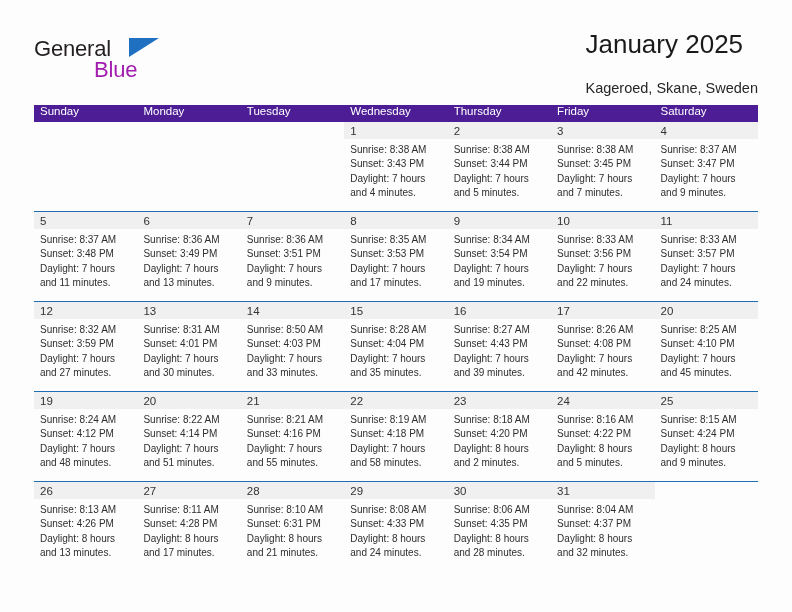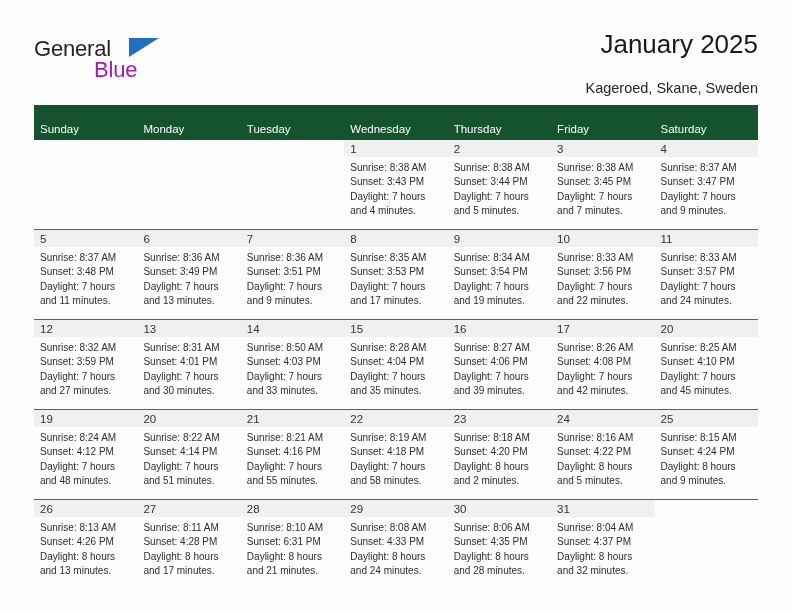--- a/index.html
+++ b/index.html
@@ -63,21 +63,21 @@
     font-size: 22px;
     letter-spacing: -0.2px;
     color: #a21caf;
     font-family: "Liberation Sans", sans-serif;
   }
 
   .titles {
     position: absolute;
     right: 0;
     top: 0;
-    text-align: right;
+    text-align: left;
   }
   .cal-title {
     font-size: 26px;
     font-weight: normal;
     color: #1a1a1a;
     line-height: 32px;
     white-space: nowrap;
   }
   .cal-subtitle {
     font-size: 14.5px;
@@ -91,26 +91,26 @@
   .calendar {
     position: absolute;
     left: 34px;
     top: 105px;
     width: 724px;
     border-collapse: collapse;
     table-layout: fixed;
   }
 
   .calendar th {
-    background: #14532d;
+    background: #4c1d95;
     color: #ffffff;
     font-weight: normal;
     font-size: 11.5px;
     text-align: left;
-    padding: 18px 0 5px 6px;
+    padding: 0 0 5px 6px;
     height: 11px;
     border: none;
   }
 
   .calendar td {
     vertical-align: top;
     padding: 0;
     border: none;
     border-top: 1.6px solid #1f6db5;
     height: 89px;
@@ -363,21 +363,21 @@
                 <div>Daylight: 7 hours</div>
                 <div>and 35 minutes.</div>
               </div>
             </div>
           </td>
           <td>
             <div class="cell-inner filled">
               <div class="daynum-band">16</div>
               <div class="cell-body">
                 <div>Sunrise: 8:27 AM</div>
-                <div>Sunset: 4:06 PM</div>
+                <div>Sunset: 4:43 PM</div>
                 <div>Daylight: 7 hours</div>
                 <div>and 39 minutes.</div>
               </div>
             </div>
           </td>
           <td>
             <div class="cell-inner filled">
               <div class="daynum-band">17</div>
               <div class="cell-body">
                 <div>Sunrise: 8:26 AM</div>

